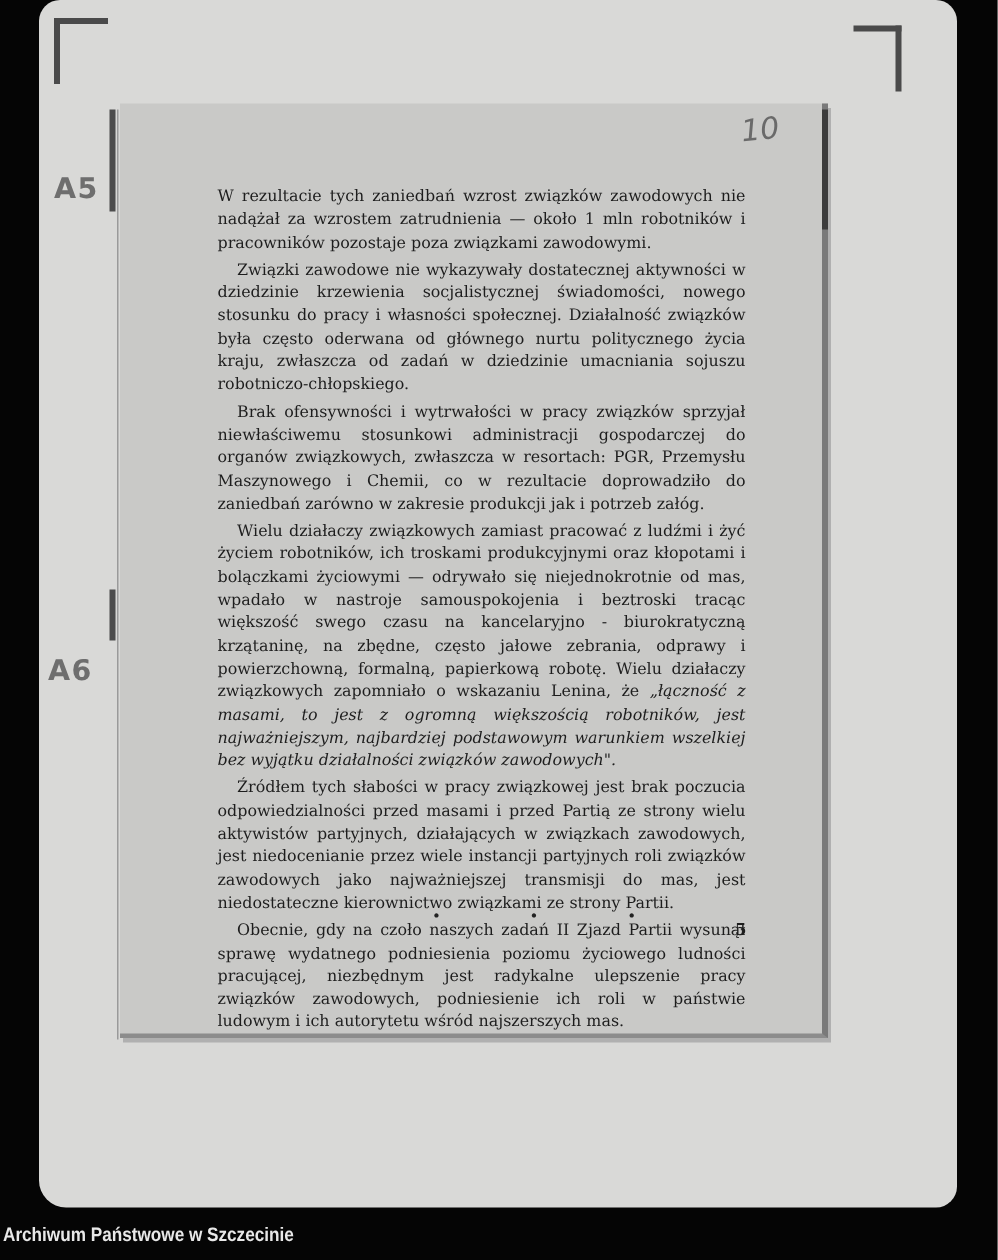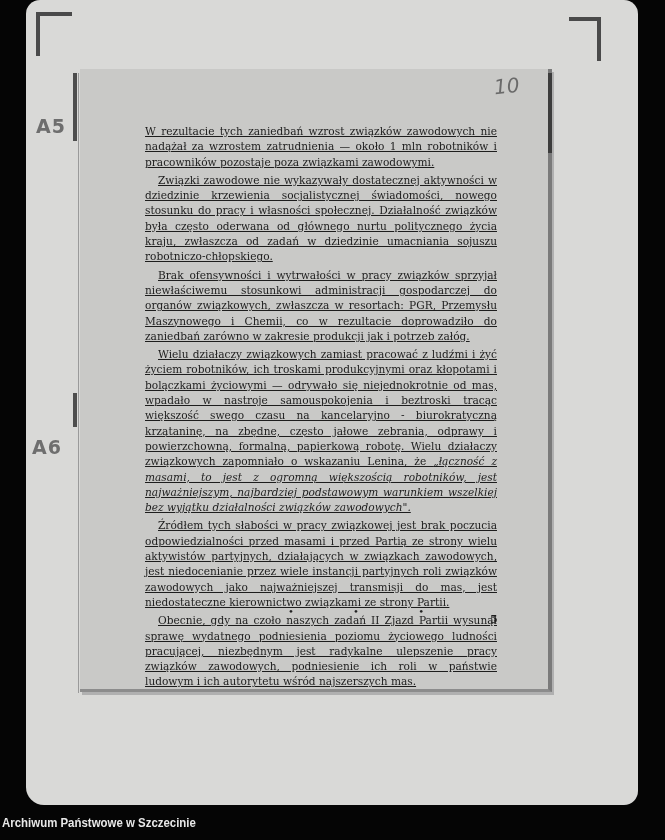--- a/index.html
+++ b/index.html
@@ -33,21 +33,21 @@
     }
     .right-bar { position:absolute; left:548px; top:73px; width:4px; height:80px; background:#3c3c3c; }
     .handnote {
       position:absolute; left:494px; top:74px; font-family:"DejaVu Sans", sans-serif;
       font-style:italic; color:#6a6a6a; font-size:20px; transform:rotate(-6deg);
     }
     .text {
       position:absolute; left:145px; top:124px; width:352px;
       font-size:10.6px; line-height:15.3px; color:#1d1d1d; text-align:justify;
     }
-    .text p { margin:0 0 3px 0; text-indent:13px;text-decoration:underline; }
+    .text p { margin:0 0 3px 0; text-indent:13px; }
     .text p.first { text-indent:0; }
     .text .it { font-style:italic;margin-top:21px; }
     .dots { position:absolute; left:288px; top:606px; font-size:10px; color:#222; letter-spacing:28px; }
     .pageno { position:absolute; left:490px; top:613px; font-weight:bold; font-size:11px; color:#1d1d1d; }
     .footer {
       position:absolute; left:2px; top:815px; font-family:"Liberation Sans", sans-serif;
       font-weight:bold; color:#e8e8e8; font-size:13px; transform:scaleX(0.88); transform-origin:left;
     }
   </style>
 </head>

